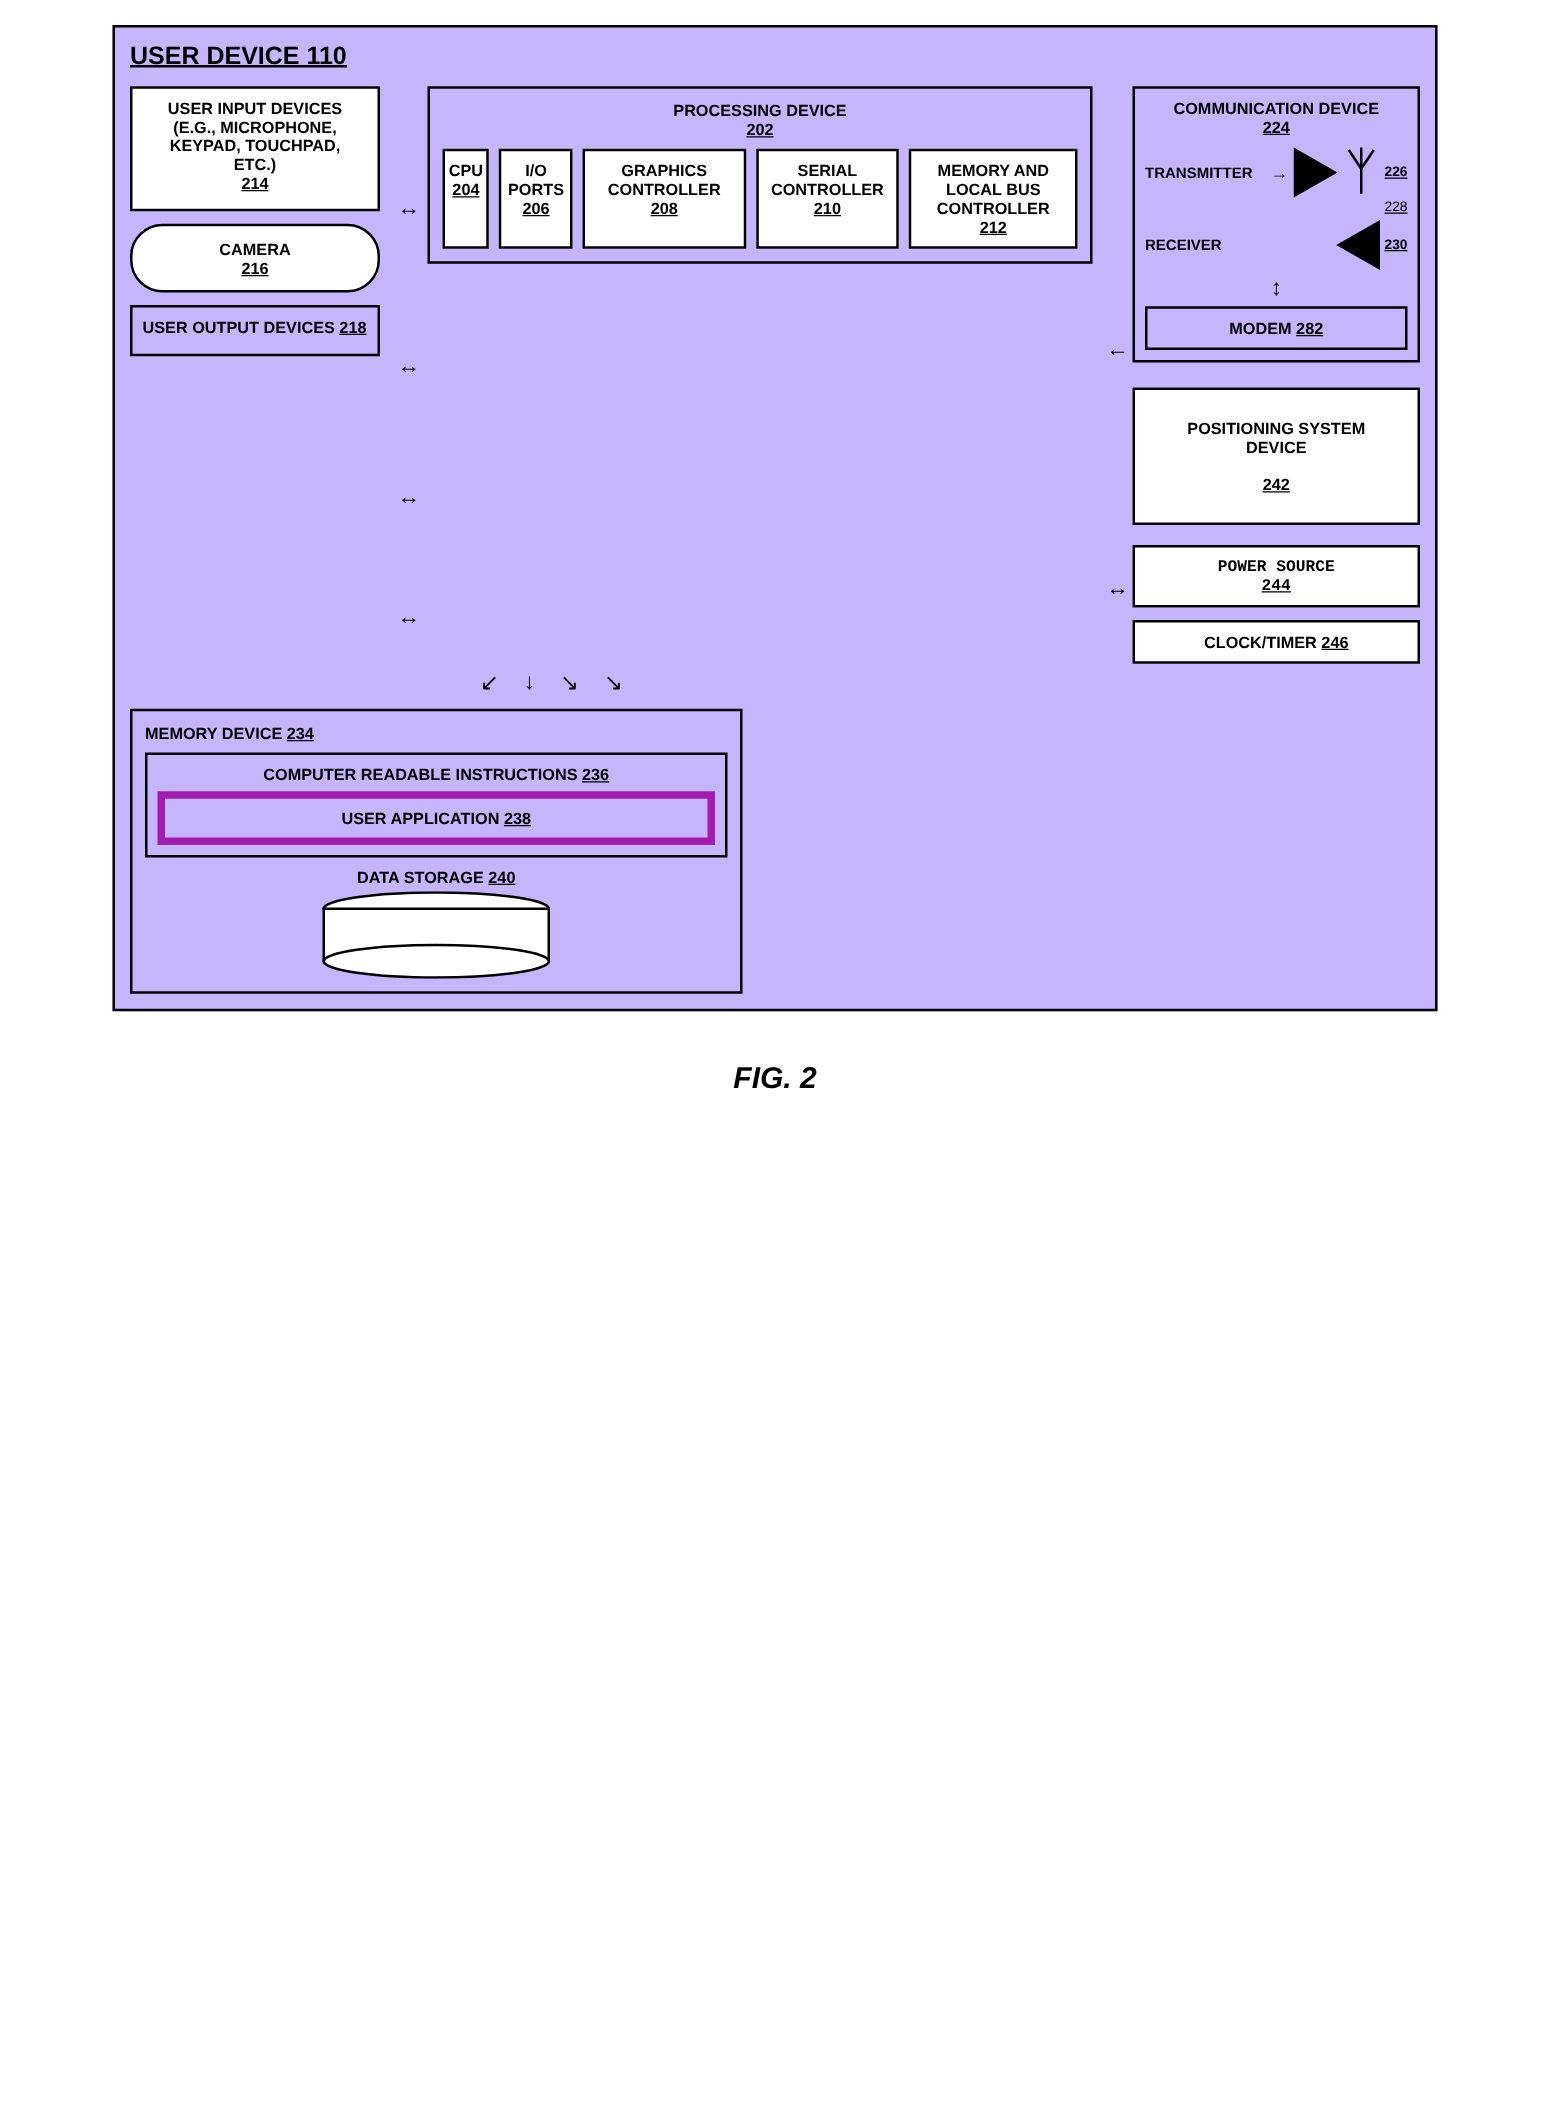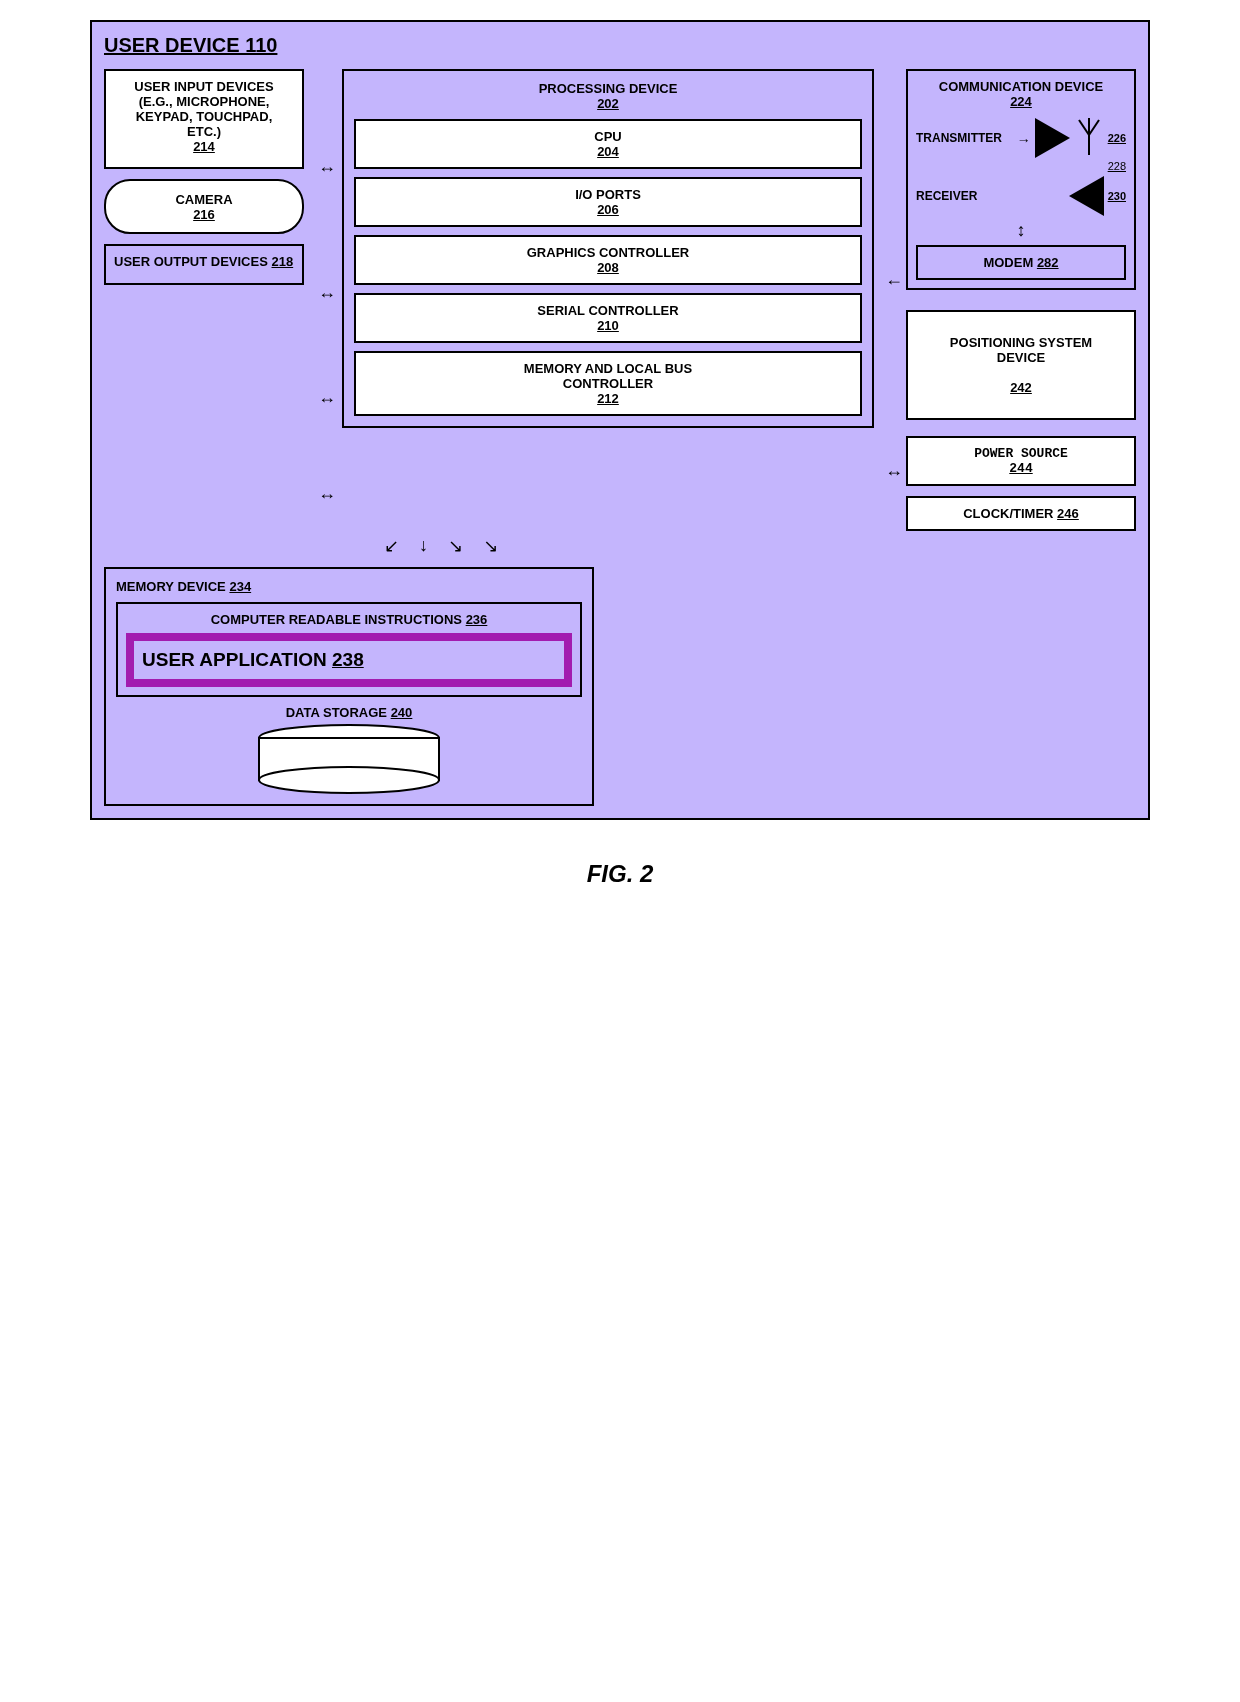--- a/index.html
+++ b/index.html
@@ -70,21 +70,21 @@
       margin-bottom: 8px;
     }
 
     .processing-title .ref {
       display: block;
       text-decoration: underline;
     }
 
     .processing-inner {
       display: flex;
-      flex-direction: column;
+      flex-direction: row;
       gap: 8px;
     }
 
     
     .comm-box {
       border: 2px solid #000;
       padding: 8px;
       position: relative;
     }
 
@@ -181,23 +181,24 @@
     }
 
     .cri-title {
       font-size: 13px;
       font-weight: bold;
       text-align: center;
       margin-bottom: 6px;
     }
 
     .user-app-box {
-      border: 8px solid #a21caf;
+      border: 6px solid #a21caf;
       padding: 8px;
-      font-size: 19px;
+      text-align: center;
+      font-size: 13px;
       font-weight: bold;
     }
 
     
     .data-storage-container {
       display: flex;
       flex-direction: column;
       align-items: center;
       margin-top: 8px;
     }

